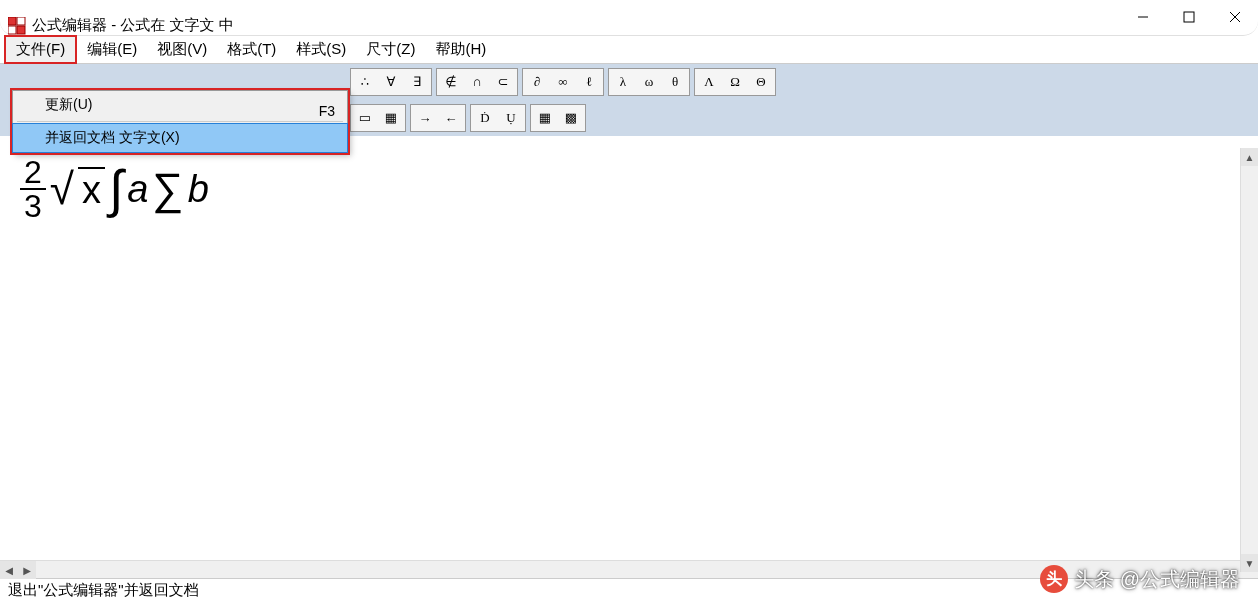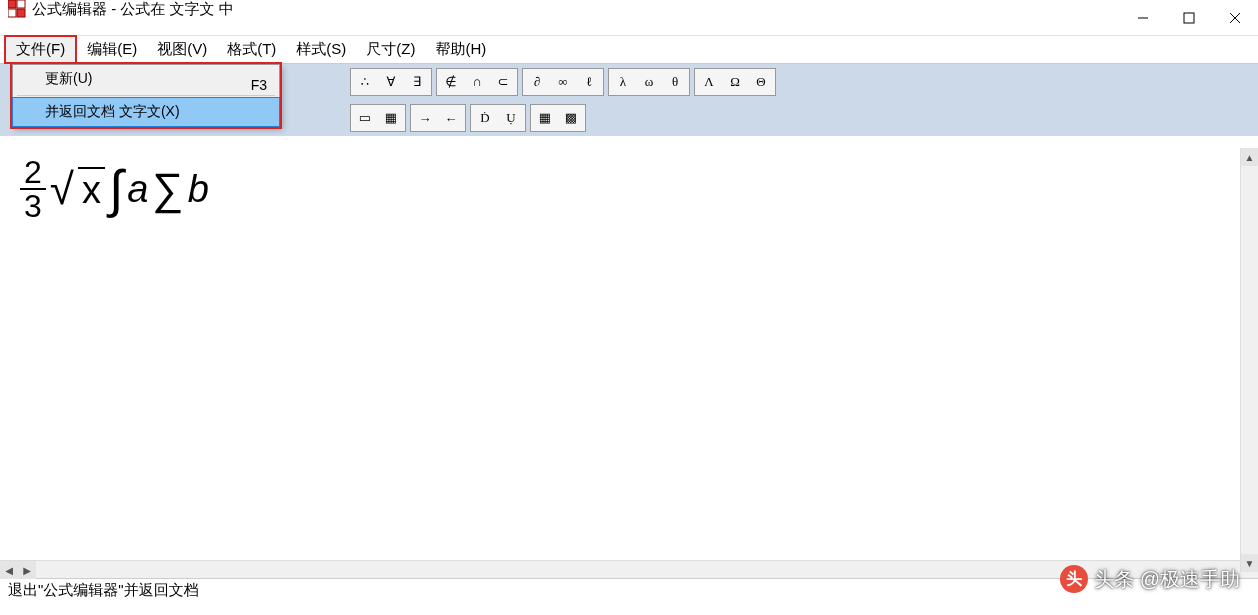--- a/index.html
+++ b/index.html
@@ -1,32 +1,32 @@
 <!DOCTYPE html>
 <html><head>
 <meta charset="utf-8">
 <style>
   * { margin: 0; padding: 0; box-sizing: border-box; font-family: "Microsoft YaHei", "SimSun", sans-serif; }
   body { width: 1258px; height: 615px; background: #fff; overflow: hidden; position: relative; }
 
   
-  .title-bar { height: 36px; display: flex; align-items: flex-start; padding-left: 8px; background: #fff; border-bottom: 1px solid #e0e0e0; }
+  .title-bar { height: 36px; display: flex; align-items: flex-end; padding-left: 8px; background: #fff; border-bottom: 1px solid #e0e0e0; border-radius: 15px; }
   .app-icon { width: 18px; height: 18px; margin-right: 6px; display: inline-flex; align-items: center; justify-content: center; }
   .title-text { font-size: 15px; color: #000; }
   .window-controls { margin-left: auto; display: flex; }
   .win-btn { width: 46px; height: 36px; display: flex; align-items: center; justify-content: center; font-size: 14px; color: #000; }
 
   
   .menu-bar { height: 28px; display: flex; align-items: center; background: #fff; padding-left: 4px; border-bottom: 1px solid #ccc; }
   .menu-item { padding: 3px 10px; font-size: 15px; color: #000; cursor: default; }
   .menu-item.highlighted { border: 2px solid #d82424; background: #f0f0f0; }
 
   
   .dropdown {
-    position: absolute; top: 64px; left: 12px; width: 268px;
+    position: absolute; top: 90px; left: 12px; width: 336px;
     background: #f0f0f0; border: 1px solid #999;
     box-shadow: 3px 3px 6px rgba(0,0,0,0.25);
     z-index: 100;
     outline: 2px solid #d82424;
   }
   .dropdown-item { display: flex; align-items: center; height: 28px; padding: 0 12px 0 32px; font-size: 14px; color: #000; position: relative; }
   .dropdown-item .shortcut { margin-left: auto; margin-top: 11px; }
   .dropdown-item.selected { background: #90c8f6; outline: 1px solid #2680d8; }
   .dropdown-sep { height: 1px; background: #ccc; margin: 2px 4px; }
 
@@ -192,14 +192,14 @@
   <div class="hscroll-btn">▶</div>
   <div class="hscroll-track"></div>
 </div>
 
 <div class="status-bar">
   <span>退出"公式编辑器"并返回文档</span>
 </div>
 
 <div class="watermark">
   <span class="wm-badge">头</span>
-  <span>头条 @极速手助</span>
+  <span>头条 @公式编辑器</span>
 </div>
 
 </body></html>

